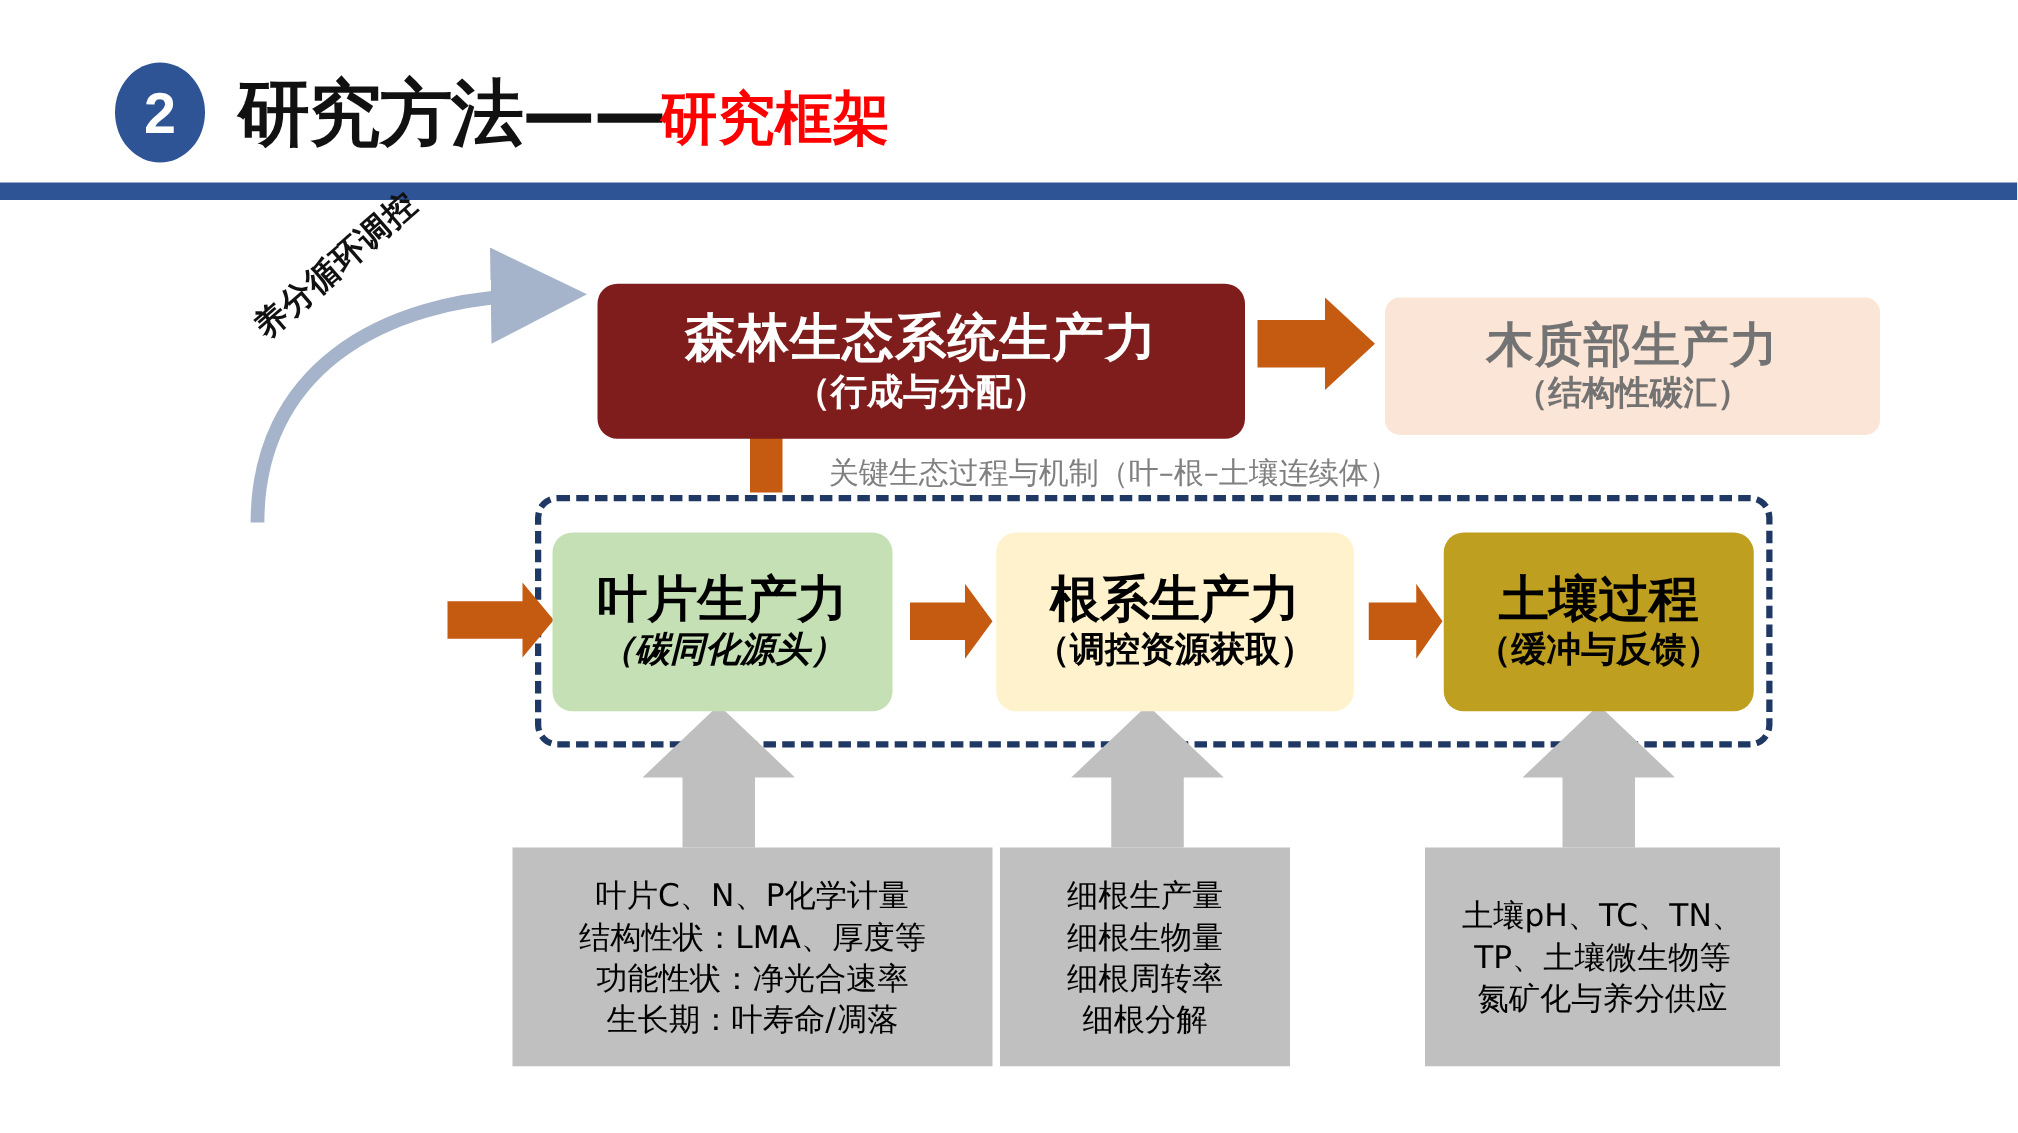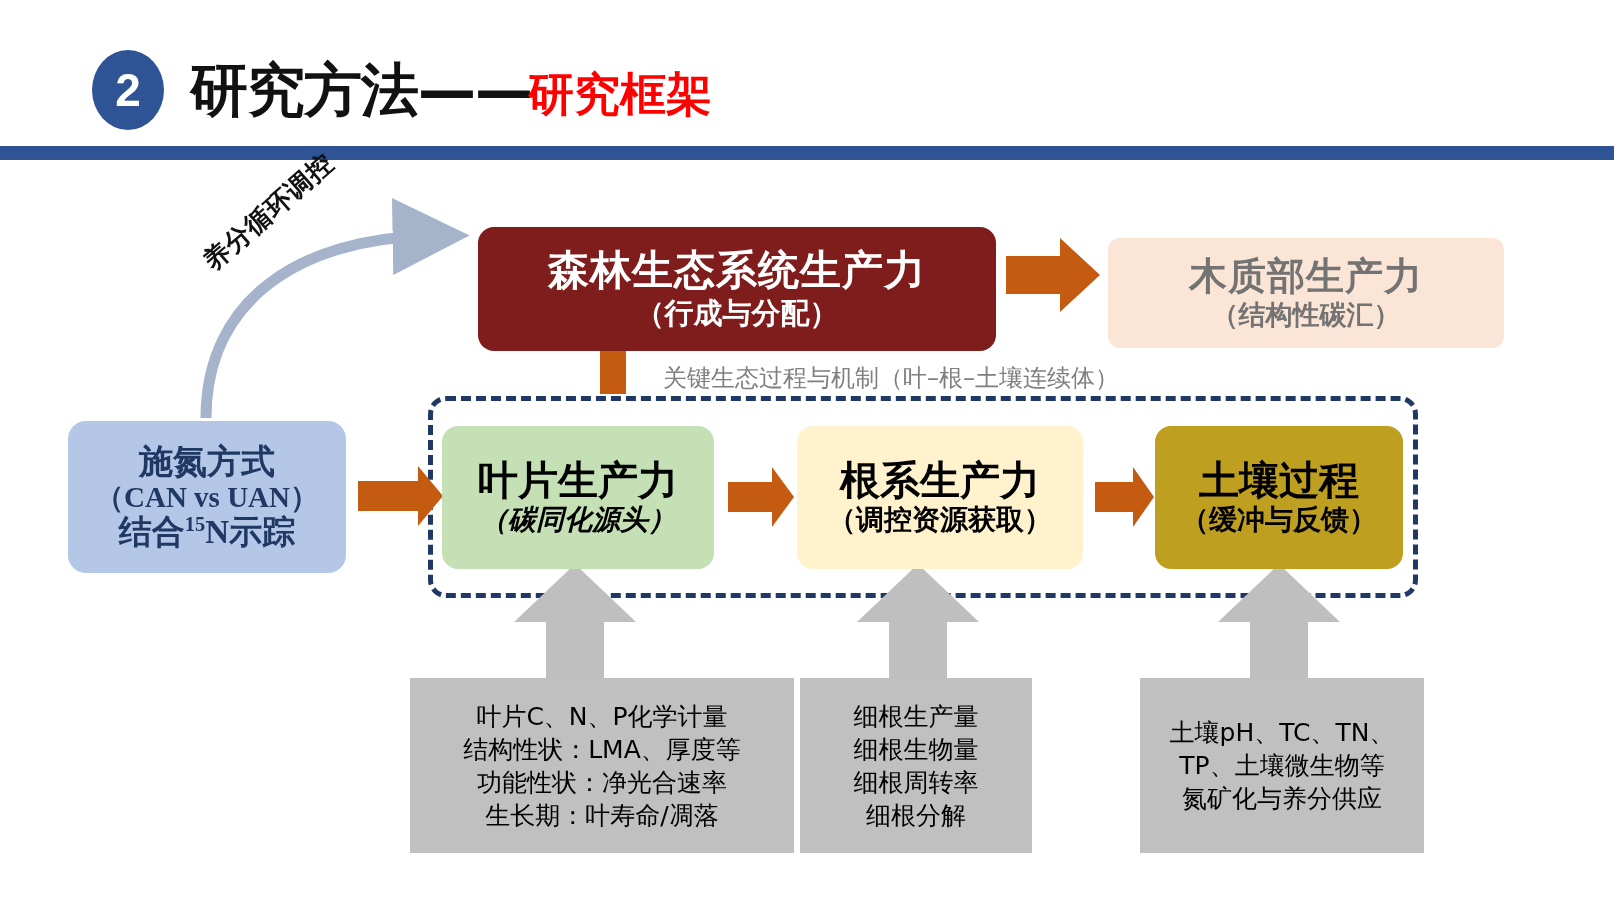--- a/index.html
+++ b/index.html
@@ -277,25 +277,20 @@
   <div class="nodebox" id="box-ecosystem">
     <div class="l1">森林生态系统生产力</div>
     <div class="l2">（行成与分配）</div>
   </div>
 
   <div class="nodebox" id="box-xylem">
     <div class="l1">木质部生产力</div>
     <div class="l2">（结构性碳汇）</div>
   </div>
 
-  <div class="nodebox" id="box-nitrogen">
-    <div class="n1">施氮方式</div>
-    <div class="n2">（CAN vs UAN）</div>
-    <div class="n3"><span>结合</span><sup>15</sup><span class="nlat">N</span><span>示踪</span></div>
-  </div>
 
   <div class="nodebox" id="box-leaf">
     <div class="l1">叶片生产力</div>
     <div class="l2">（碳同化源头）</div>
   </div>
 
   <div class="nodebox" id="box-root">
     <div class="l1">根系生产力</div>
     <div class="l2">（调控资源获取）</div>
   </div>

